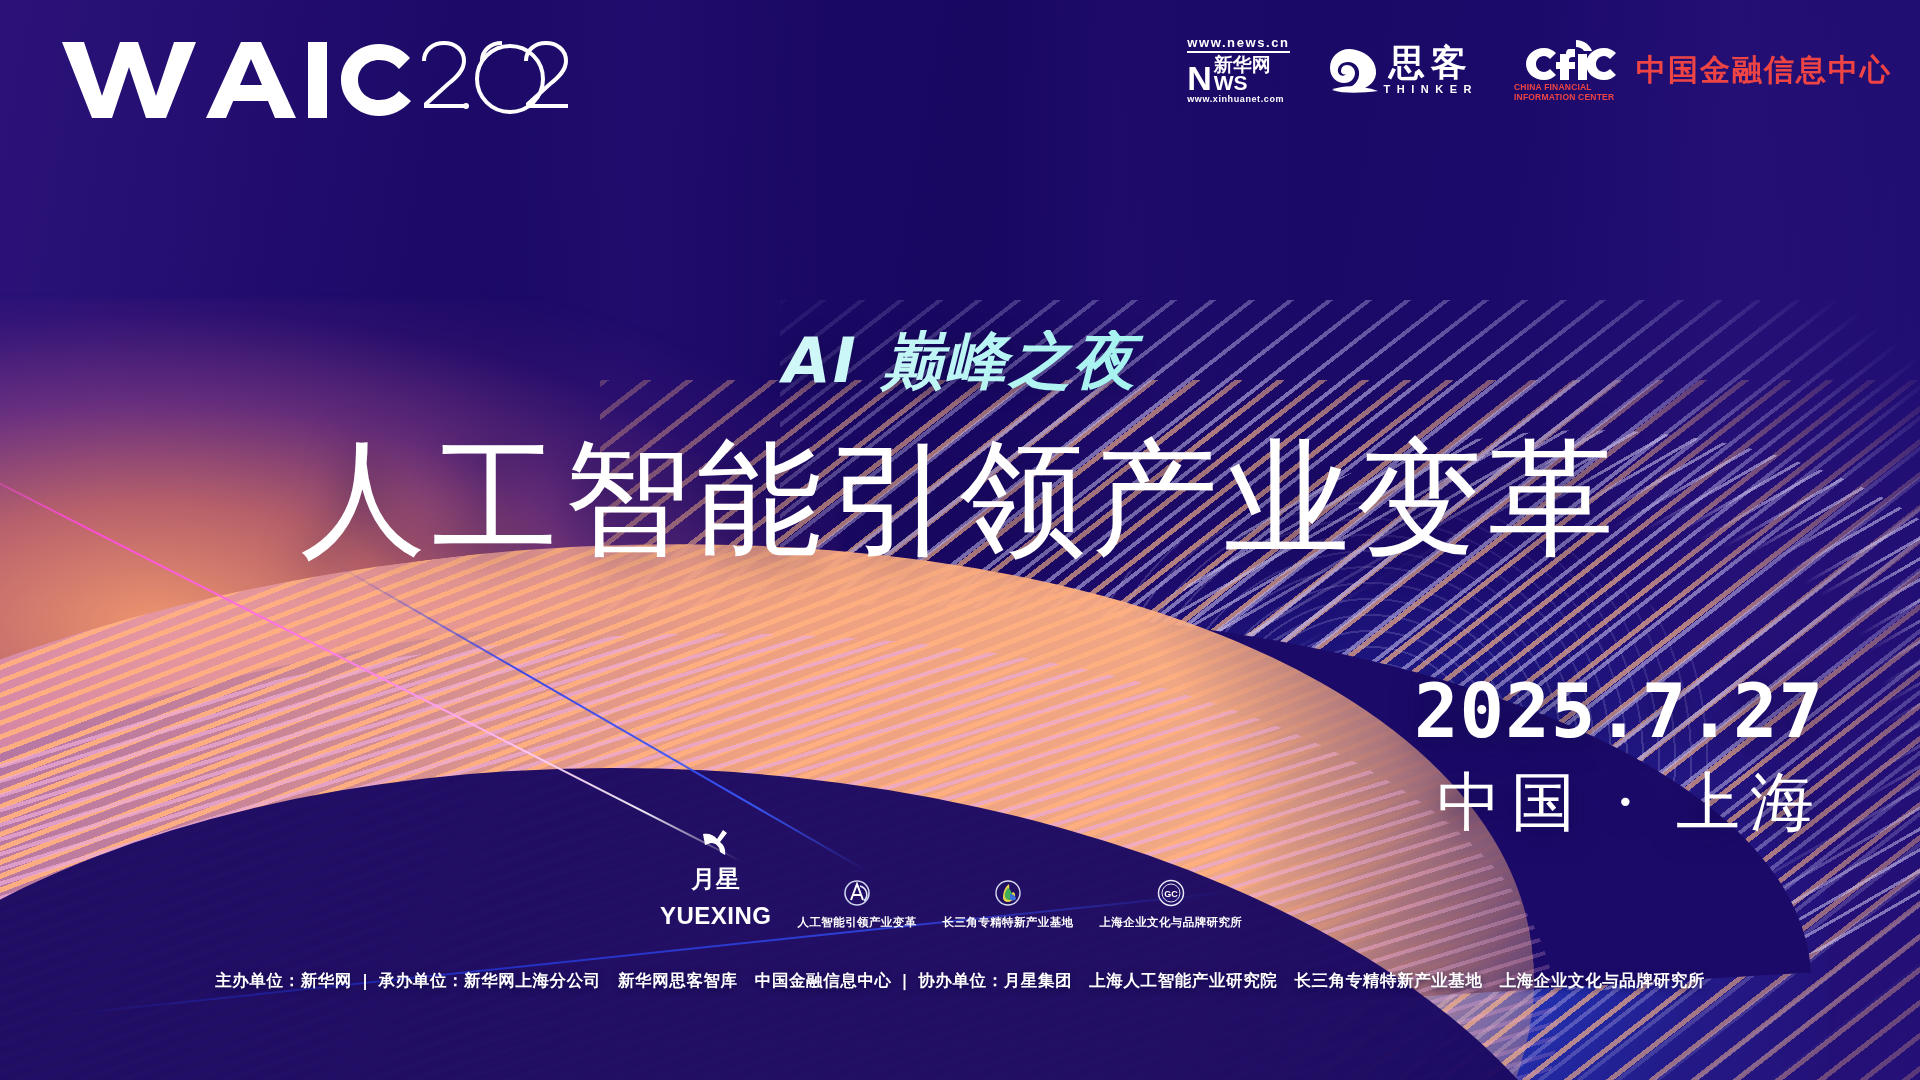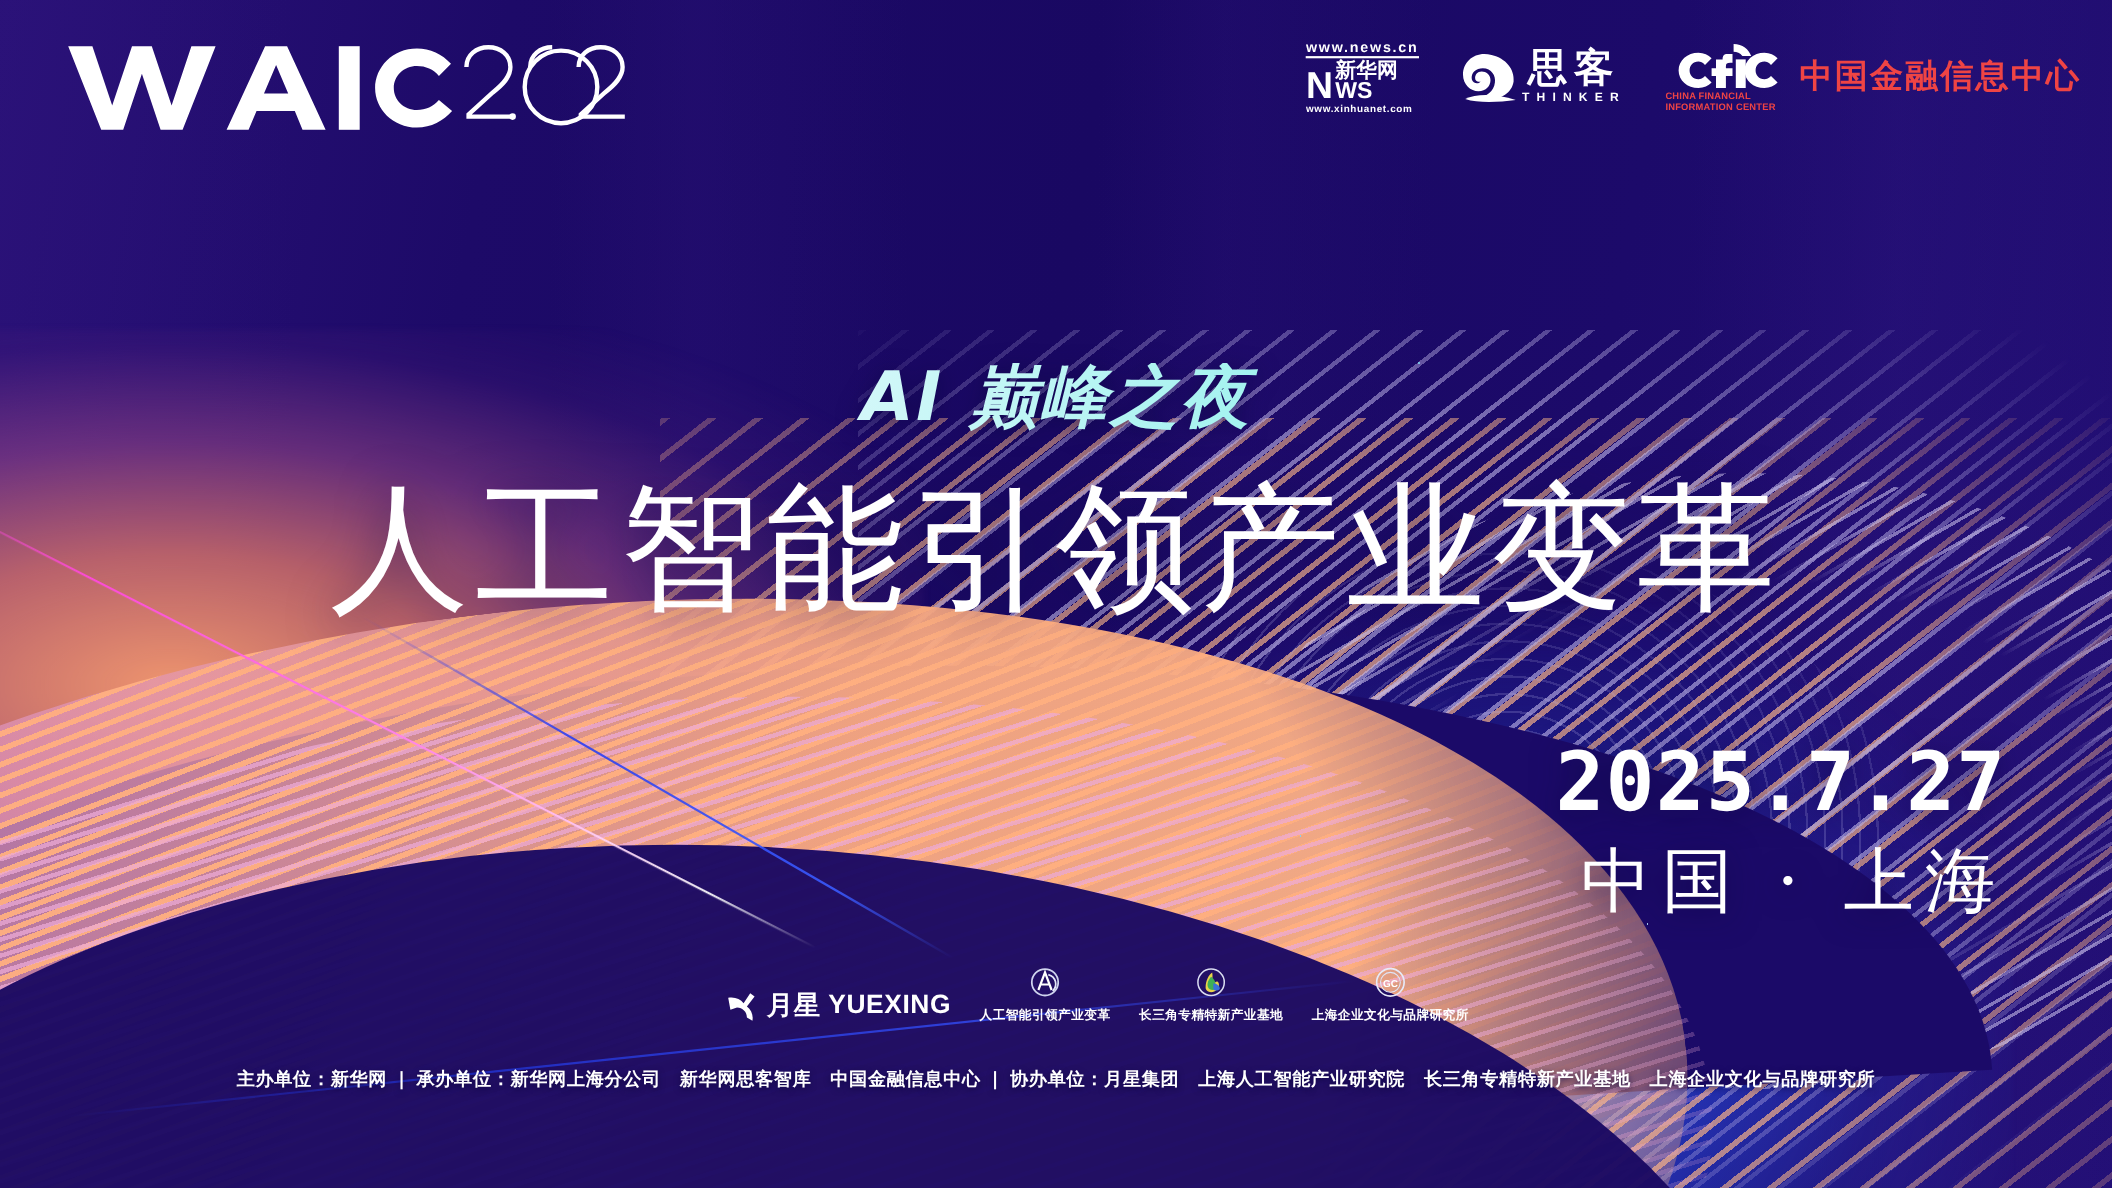--- a/index.html
+++ b/index.html
@@ -216,21 +216,21 @@
   .place{ font-size:64px; font-weight:400; letter-spacing:10px; margin-top:22px; line-height:1;
           font-family:"DejaVu Serif","Liberation Serif",serif;
           filter:drop-shadow(0 4px 14px rgba(10,4,60,.6)); }
 
   
   .sponsors{ position:absolute; left:660px; bottom:150px; display:flex; align-items:flex-end; gap:26px; }
   .sp{ display:flex; flex-direction:column; align-items:center; color:#fff; }
   .sp-mark{ width:34px; height:34px; margin-bottom:3px; }
   .sp-name{ font-size:11.5px; font-weight:700; letter-spacing:.4px; white-space:nowrap;
             font-family:"DejaVu Sans","Liberation Sans",sans-serif; }
-  .sp-yx{ display:flex; align-items:center; gap:7px; }
+  .sp-yx{ display:flex; align-items:center; gap:7px;flex-direction:column; }
   .sp-yx-txt{ font-size:24px; font-weight:700; letter-spacing:.5px; white-space:nowrap; }
 
   
   .credits{
     position:absolute; left:0; right:0; bottom:88px; text-align:center;
     color:#ffffff; font-size:16.5px; font-weight:700; letter-spacing:.6px;
     font-family:"DejaVu Sans","Liberation Sans",sans-serif;
     white-space:nowrap;
     text-shadow:0 2px 6px rgba(12,4,60,.75);
   }

